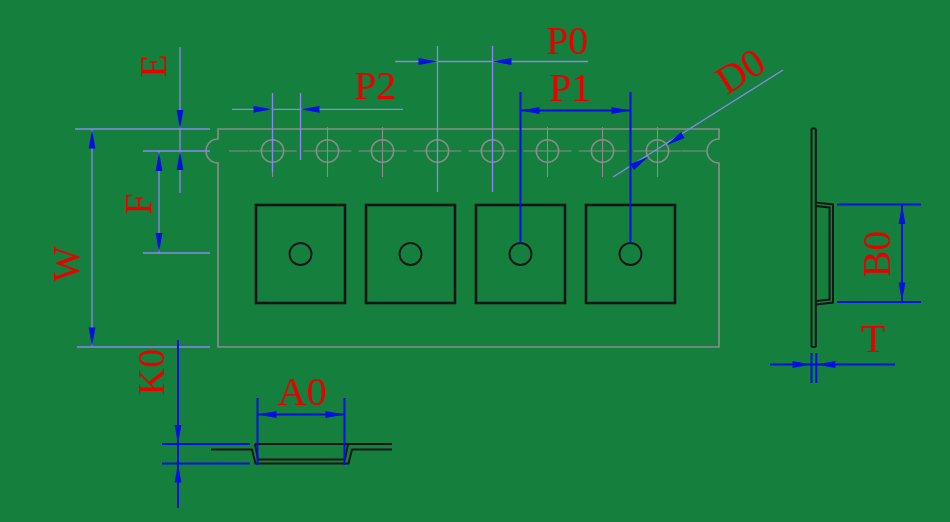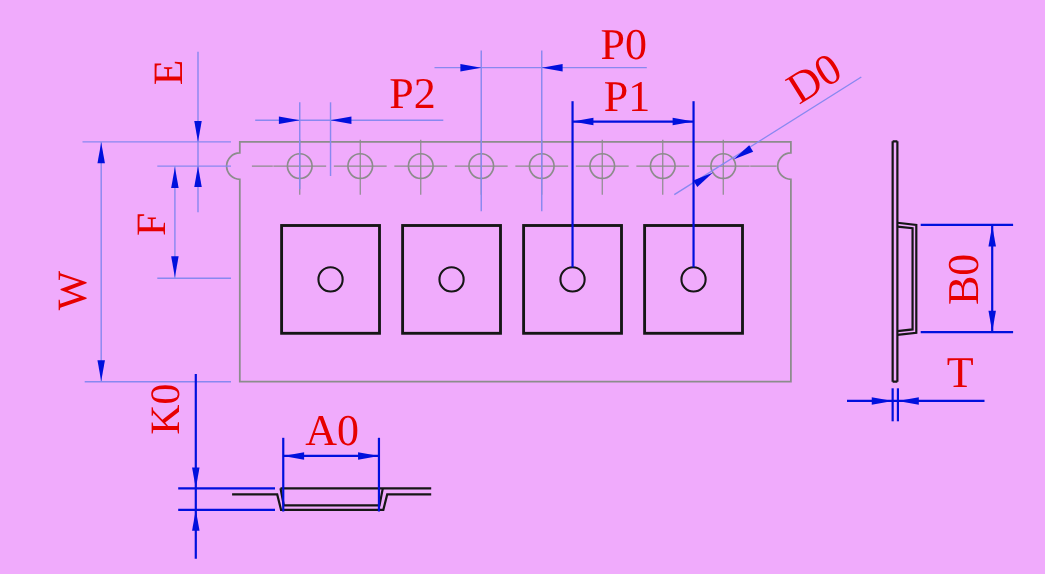--- a/index.html
+++ b/index.html
@@ -1,16 +1,16 @@
 <!DOCTYPE html>
 <html><head>
 <meta charset="utf-8">
 <style>
   html,body{margin:0;padding:0;background:#ffffff;}
-  .stage{position:relative;width:950px;height:522px;background:#f0abfc;overflow:hidden;}
+  .stage{position:relative;width:950px;height:522px;background:#15803d;overflow:hidden;}
   svg{display:block;}
   text.dim-label{
     font-family:"Liberation Serif","DejaVu Serif",serif;
     font-size:40px;
     fill:#e60000;
   }
   text.dim-label.small{font-size:38px;}
 </style>
 </head>
 <body>

